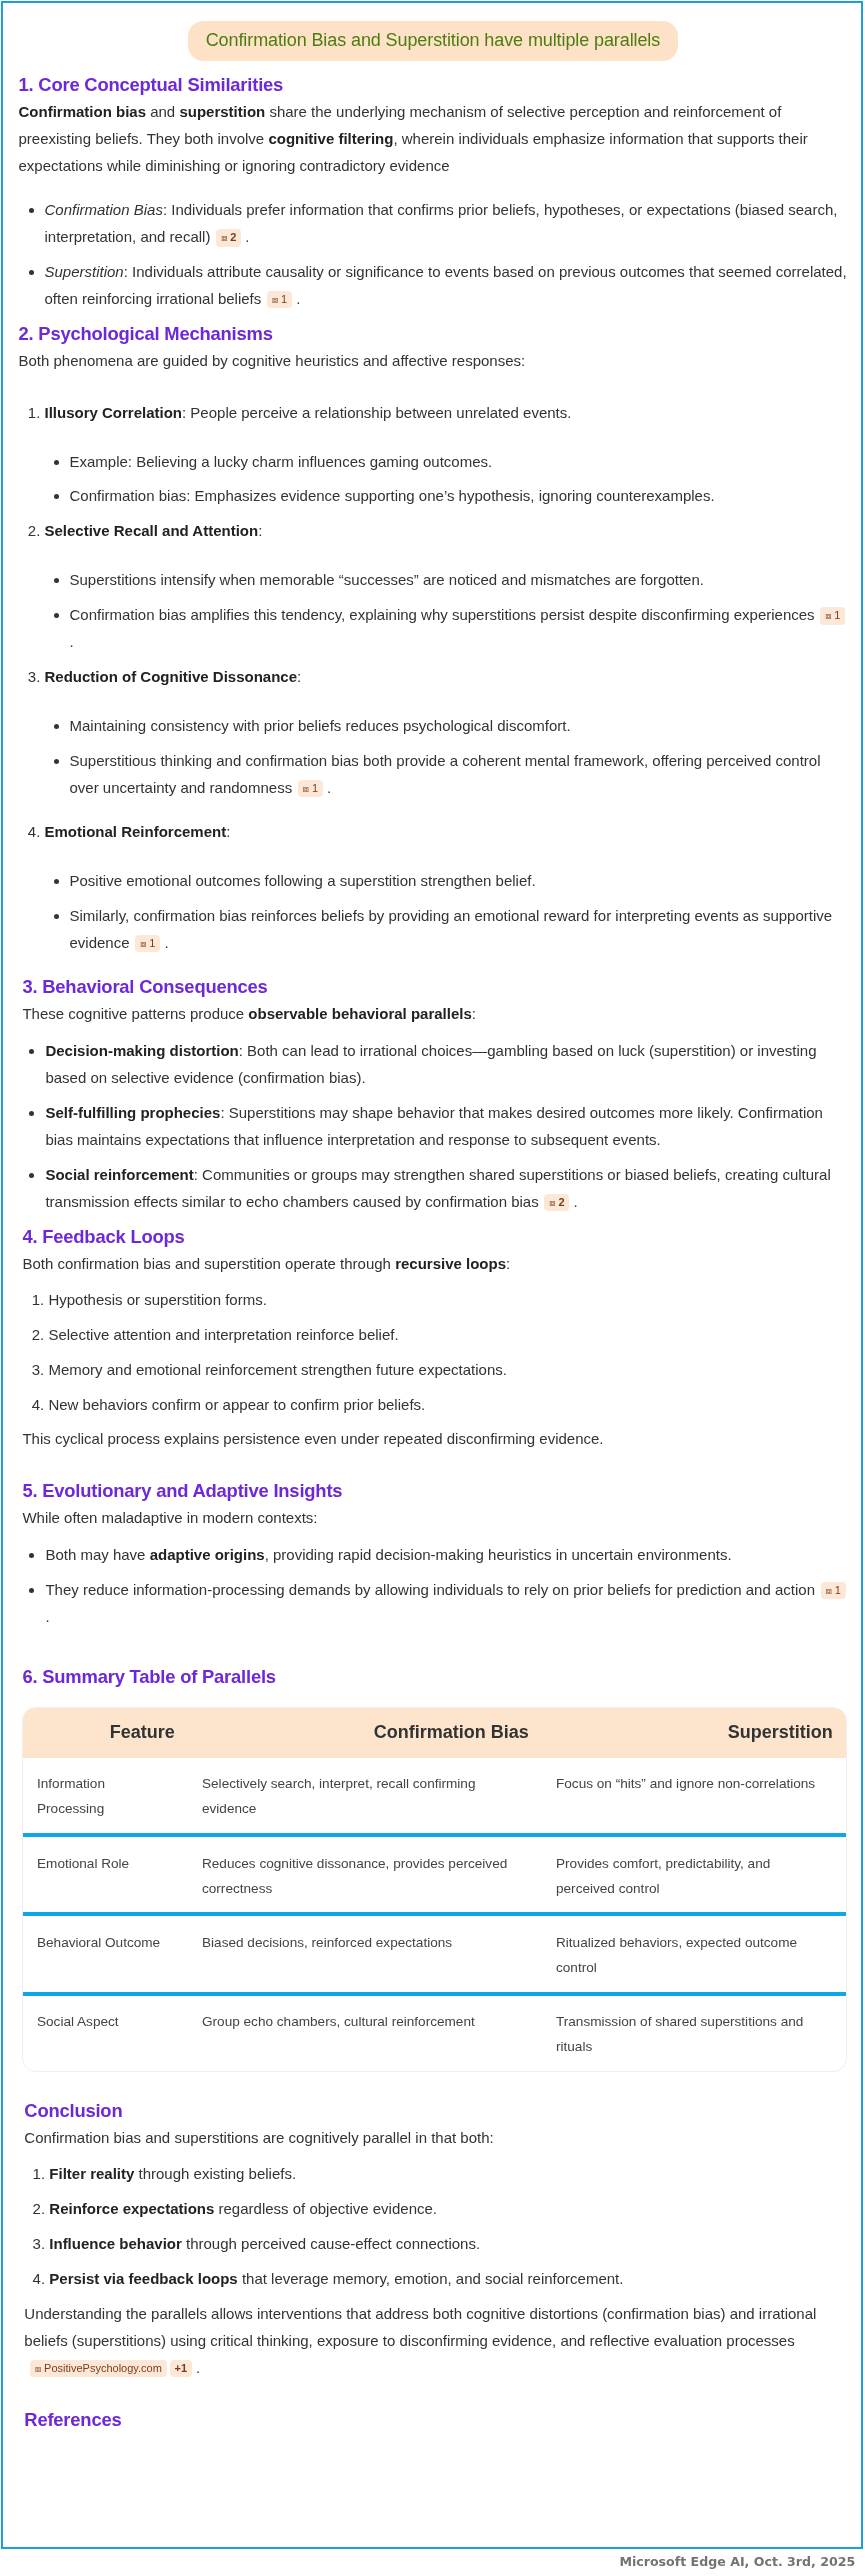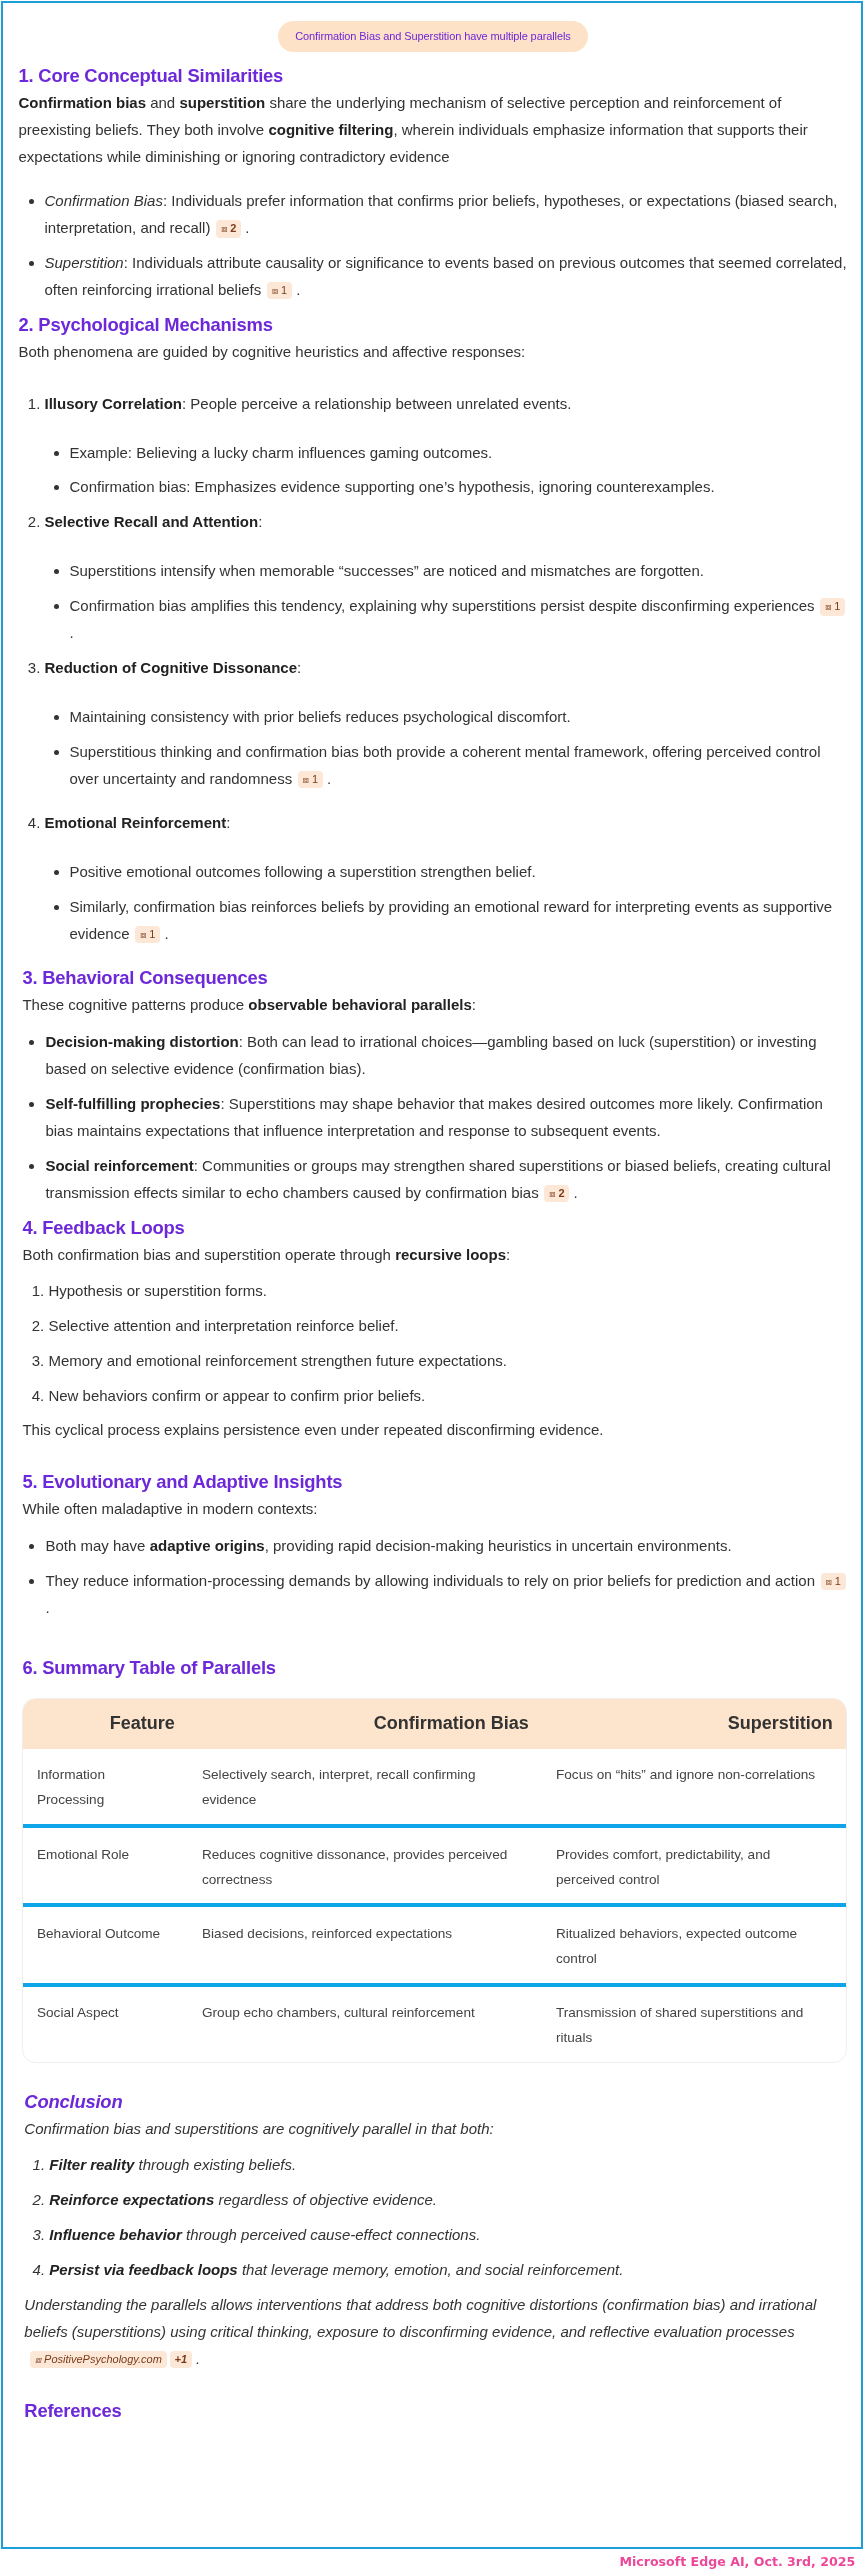--- a/index.html
+++ b/index.html
@@ -6,21 +6,21 @@
     html, body { margin: 0; padding: 0; background: #ffffff; }
     body { width: 865px; height: 2576px; position: relative; font-family: "Liberation Sans", sans-serif; color: #333333; }
     .frame {
       position: absolute; left: 1px; top: 1px; width: 862px; height: 2548px;
       border: 2.9px solid #1a9fdb; background: #ffffff; overflow: hidden;
       padding: 0 13.6px 0 15.5px;
     }
     .query-pill {
       display: block; width: fit-content; margin: 17.5px auto 9.7px auto;
       background: #fde2c8; border-radius: 15.5px; padding: 9.7px 17.5px;
-      font-size: 11px; color: #6d28d9; letter-spacing: -0.1px;
+      font-size: 18px; color: #4d7c0f; letter-spacing: -0.1px;
     }
     h2 { margin: 0; font-size: 18.4px; font-weight: bold; color: #6d28d9; line-height: 27px; letter-spacing: -0.2px; }
     p { margin: 0; font-size: 15px; line-height: 27px; }
     ul, ol { margin: 0; padding-left: 26px; }
     li { font-size: 15px; line-height: 27px; margin-bottom: 7.8px; }
     ul.sub { padding-left: 25px; margin-top: 22px; }
     ul.sub li { list-style: disc; }
     b { color: #222; }
     .cite {
       display: inline-block; background: #fde8d8; color: #7a3b1a; border-radius: 3.9px;
@@ -42,21 +42,21 @@
     }
     table.summary td {
       font-size: 13.6px; line-height: 25px; color: #444; vertical-align: top;
       padding: 13.6px 13.6px 11.7px 13.6px; border-top: 4px solid #0ea5e9;
     }
     table.summary tr:first-child td { border-top: none; }
     .col1 { width: 165px; }
     .col2 { width: 354px; }
     .watermark {
       position: absolute; right: 9.7px; top: 2554px; font-size: 12.6px; font-weight: bold;
-      color: #ec4899; font-family: "DejaVu Sans", sans-serif;
+      color: #737373; font-family: "DejaVu Sans", sans-serif;
     }
   </style>
 </head>
 <body>
 
 <div class="frame">
 
   <div class="query-pill">Confirmation Bias and Superstition have multiple parallels</div>
 
   <section>
@@ -171,21 +171,21 @@
           <td>Social Aspect</td>
           <td>Group echo chambers, cultural reinforcement</td>
           <td>Transmission of shared superstitions and rituals</td>
         </tr>
       </tbody>
     </table>
   </section>
 
   <div class="gap-l"></div>
 
-  <section style="padding-left:5.8px;font-style:italic;">
+  <section style="padding-left:5.8px;">
     <h2>Conclusion</h2>
     <p>Confirmation bias and superstitions are cognitively parallel in that both:</p>
     <div class="gap-s"></div>
     <ol style="padding-left:25px;">
       <li><b>Filter reality</b><span> through existing beliefs.</span></li>
       <li><b>Reinforce expectations</b><span> regardless of objective evidence.</span></li>
       <li><b>Influence behavior</b><span> through perceived cause-effect connections.</span></li>
       <li><b>Persist via feedback loops</b><span> that leverage memory, emotion, and social reinforcement.</span></li>
     </ol>
     <p><span>Understanding the parallels allows interventions that address both cognitive distortions (confirmation bias) and irrational beliefs (superstitions) using critical thinking, exposure to disconfirming evidence, and reflective evaluation processes</span><span class="cite num1"><span class="link-icon">⧈</span><span>PositivePsychology.com</span></span><span class="cite" style="margin-left:2.9px;">+1</span> .</p>

